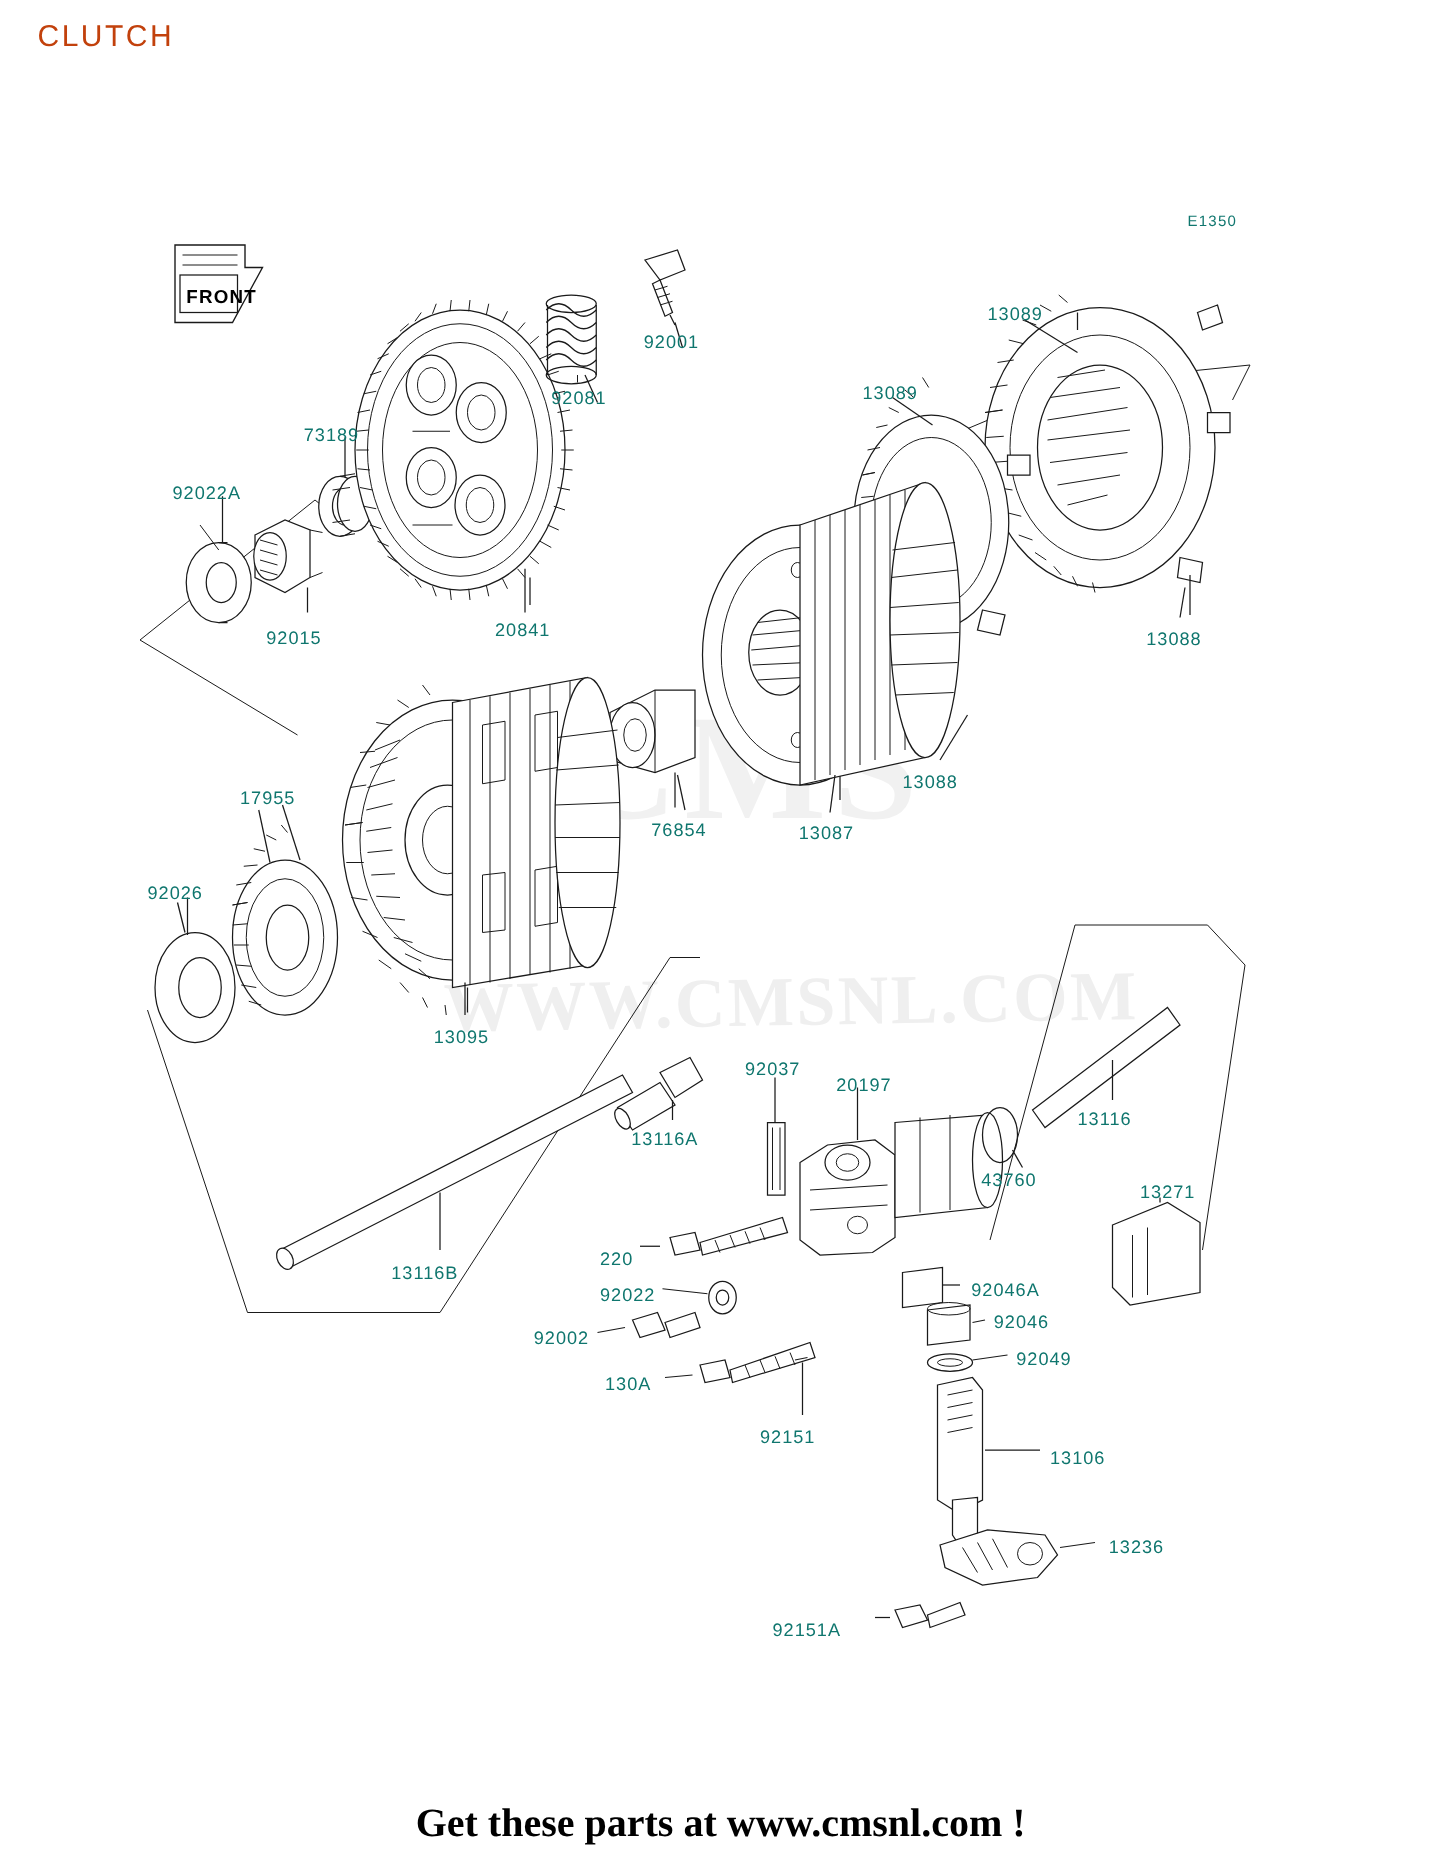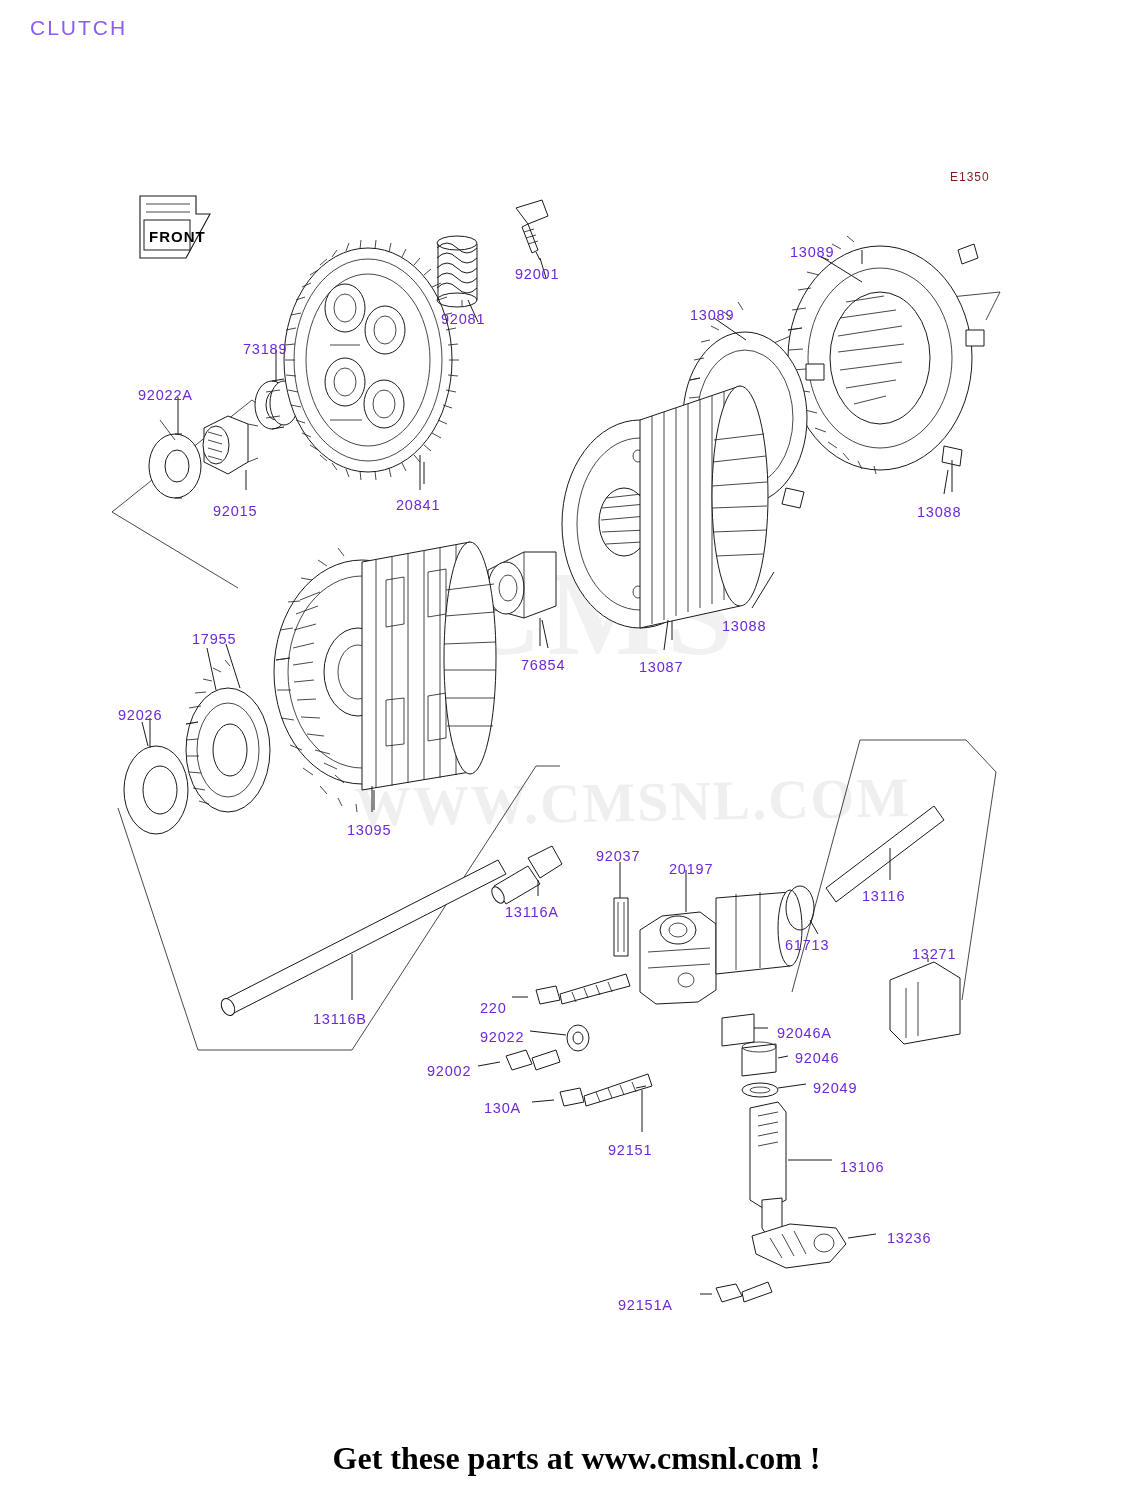--- a/index.html
+++ b/index.html
@@ -6,25 +6,25 @@
   body{
     width:1147px;height:1500px;
     background:#ffffff;
     font-family:"Liberation Sans", sans-serif;
     color:#000;
     position:relative;
     overflow:hidden;
   }
   #page-title{
     position:absolute;left:30px;top:16px;
-    font-size:21px;letter-spacing:2px;color:#8b5cf6;
+    font-size:24px;letter-spacing:2px;color:#c2410c;
   }
   #diagram-code{
     position:absolute;left:950px;top:170px;
-    font-size:12px;letter-spacing:1px;color:#7f1d1d;
+    font-size:12px;letter-spacing:1px;color:#0f766e;
   }
   #footer{
     position:absolute;left:3px;top:1440px;width:100%;
     text-align:center;
     font-family:"Liberation Serif", serif;
     font-weight:bold;font-size:32px;color:#000;
   }
   #wm-text{
     position:absolute;left:355px;top:770px;
     font-family:"Liberation Serif", serif;
@@ -41,21 +41,21 @@
     font-weight:bold;
     font-size:120px;
     color:#f1f1f1;
     letter-spacing:6px;
   }
   
   .lbl{
     position:absolute;
     font-size:14.5px;
     letter-spacing:0.8px;
-    color:#6d28d9;
+    color:#0f766e;
     white-space:nowrap;
   }
   svg.art{
     position:absolute;left:0;top:0;
     width:1147px;height:1500px;
     pointer-events:none;
   }
   .ln{stroke:#1a1a1a;stroke-width:1;fill:none;}
   .ln2{stroke:#1a1a1a;stroke-width:1.1;fill:none;}
   .thin{stroke:#1a1a1a;stroke-width:0.8;fill:none;}
@@ -403,21 +403,21 @@
   <div class="lbl" style="left:917px;top:504px">13088</div>
   <div class="lbl" style="left:722px;top:618px">13088</div>
   <div class="lbl" style="left:521px;top:657px">76854</div>
   <div class="lbl" style="left:639px;top:659px">13087</div>
   <div class="lbl" style="left:192px;top:631px">17955</div>
   <div class="lbl" style="left:118px;top:707px">92026</div>
   <div class="lbl" style="left:347px;top:822px">13095</div>
   <div class="lbl" style="left:596px;top:848px">92037</div>
   <div class="lbl" style="left:669px;top:861px">20197</div>
   <div class="lbl" style="left:862px;top:888px">13116</div>
-  <div class="lbl" style="left:785px;top:937px">61713</div>
+  <div class="lbl" style="left:785px;top:937px">43760</div>
   <div class="lbl" style="left:505px;top:904px">13116A</div>
   <div class="lbl" style="left:313px;top:1011px">13116B</div>
   <div class="lbl" style="left:912px;top:946px">13271</div>
   <div class="lbl" style="left:480px;top:1000px">220</div>
   <div class="lbl" style="left:480px;top:1029px">92022</div>
   <div class="lbl" style="left:777px;top:1025px">92046A</div>
   <div class="lbl" style="left:795px;top:1050px">92046</div>
   <div class="lbl" style="left:427px;top:1063px">92002</div>
   <div class="lbl" style="left:813px;top:1080px">92049</div>
   <div class="lbl" style="left:484px;top:1100px">130A</div>

